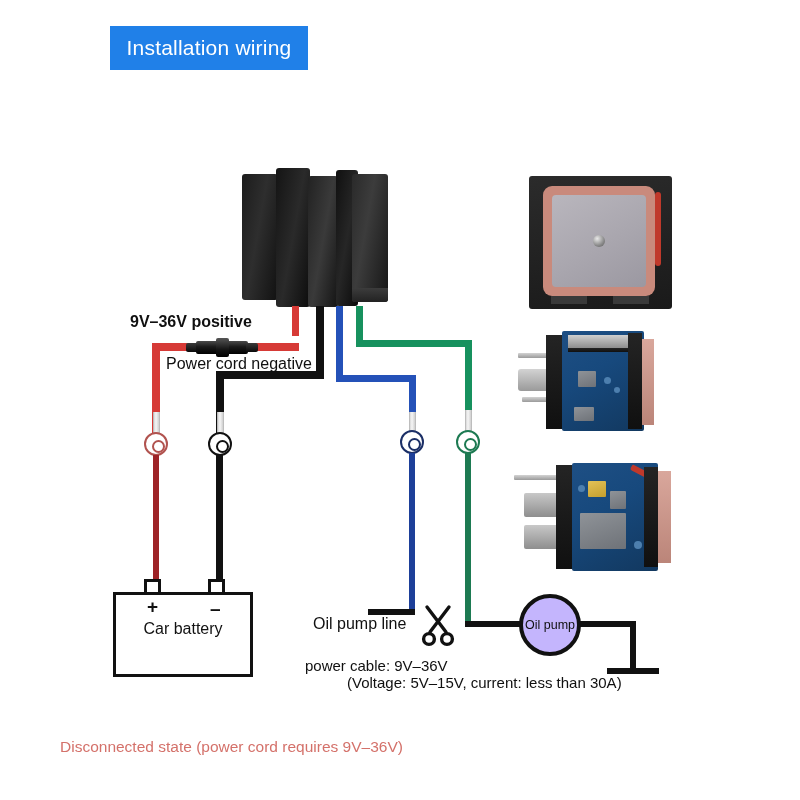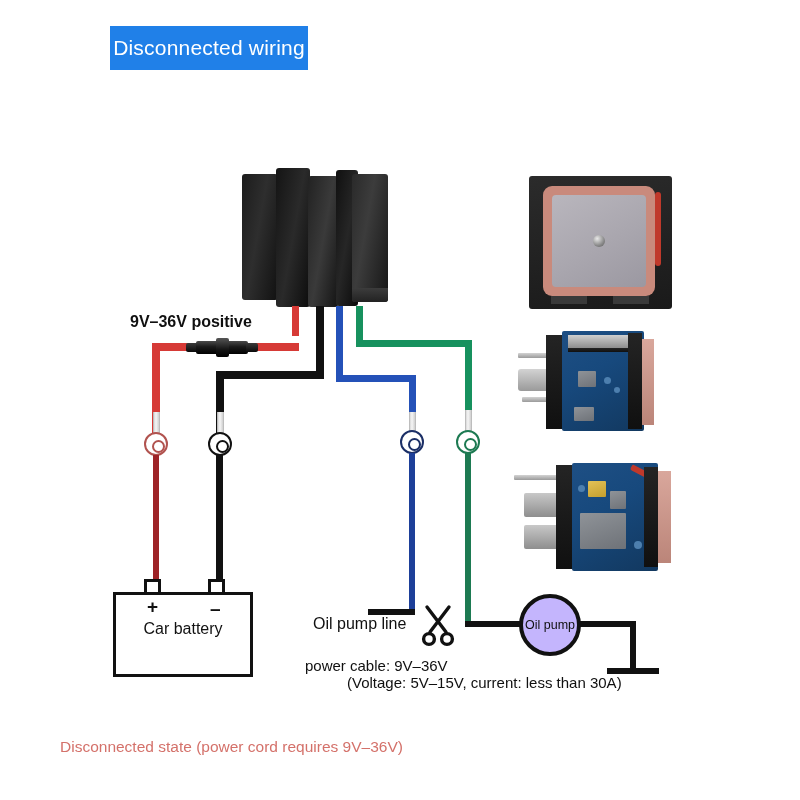--- a/index.html
+++ b/index.html
@@ -269,21 +269,21 @@
 
   
   #scissors-icon { left: 420px; top: 604px; width: 36px; height: 44px; }
 </style>
 </head>
 <body>
 
 <div id="stage">
 
   <div class="abs" id="title-banner">
-    <span class="txt">Disconnected wiring</span>
+    <span class="txt">Installation wiring</span>
   </div>
 
   <div class="abs" id="device">
     <div class="dev-panel" id="dev-p1"></div>
     <div class="dev-panel" id="dev-p2"></div>
     <div class="dev-panel" id="dev-p3"></div>
     <div class="dev-panel" id="dev-p4"></div>
     <div class="dev-panel" id="dev-p5"></div>
     <div class="dev-panel" id="dev-base"></div>
   </div>
@@ -393,20 +393,21 @@
     <div class="pcb-chip" style="left:96px; top:36px; width:16px; height:18px;"></div>
     <div class="pcb-chip" style="left:66px; top:58px; width:46px; height:36px;"></div>
     <div class="pcb-dot" style="left:64px; top:30px; width:7px; height:7px;"></div>
     <div class="pcb-dot" style="left:120px; top:86px; width:8px; height:8px;"></div>
     <div class="pcb-red" style="left:116px; top:14px; width:22px; height:6px; transform:rotate(28deg);"></div>
     <div class="pcb-dark" style="left:130px; top:12px; width:14px; height:100px;"></div>
     <div class="pcb-pink" style="left:144px; top:16px; width:13px; height:92px;"></div>
   </div>
 
   <div class="abs lbl" id="label-positive">9V–36V positive</div>
+  <div class="abs lbl" id="label-negative">Power cord negative</div>
   <div class="abs lbl" id="label-oilpumpline">Oil pump line</div>
 
   <div class="abs" id="notes">
     <div class="lbl lbl-sm" id="note-line1">power cable: 9V–36V</div>
     <div class="lbl lbl-sm" id="note-line3">(Voltage: 5V–15V, current: less than 30A)</div>
   </div>
 
   <div class="abs" id="footer-note">Disconnected state (power cord requires 9V–36V)</div>
 
 </div>

